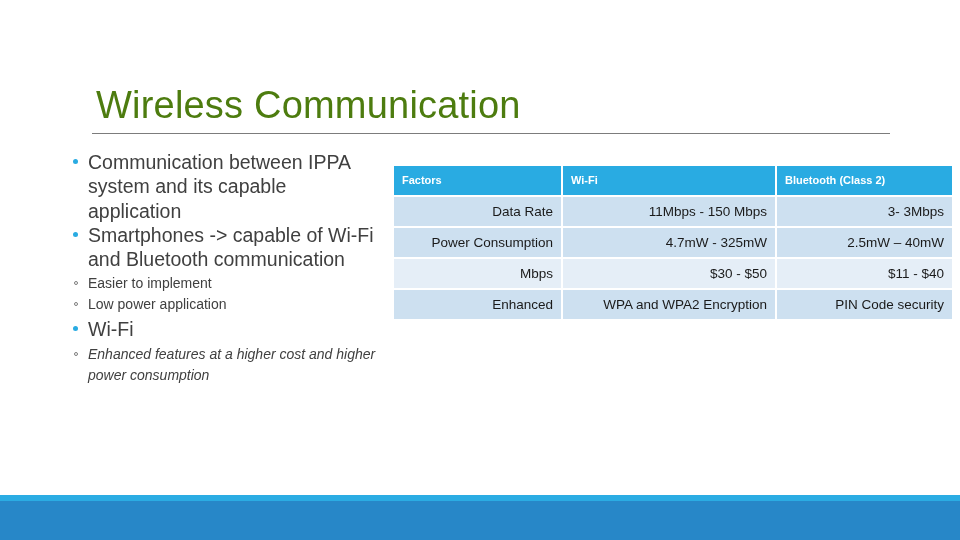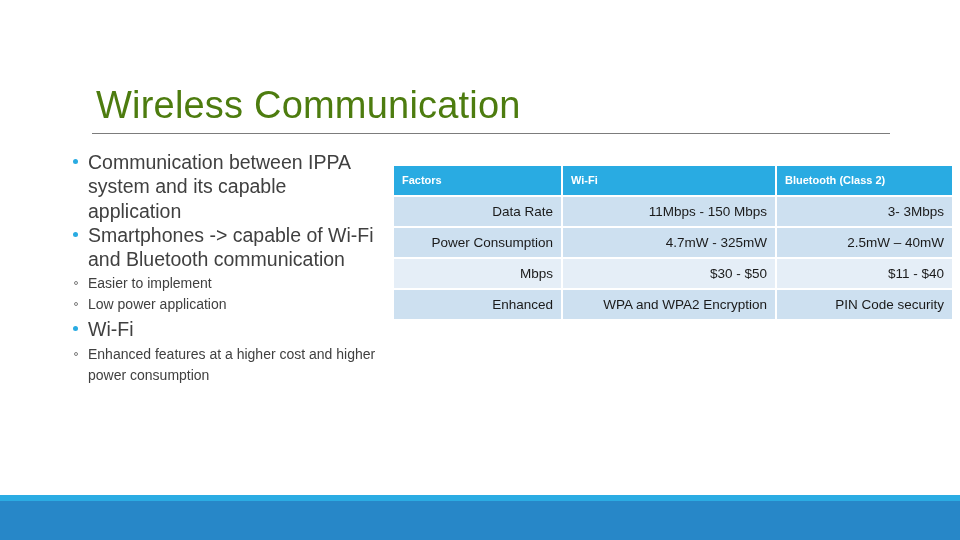--- a/index.html
+++ b/index.html
@@ -87,21 +87,21 @@
     left: 8px;
     top: 8px;
     width: 4px;
     height: 4px;
     border-radius: 50%;
     border: 1px solid #7d7d7d;
     background: transparent;
     box-sizing: border-box;
   }
   .indent-a { margin-left: 20px; }
-  .indent-b { margin-left: 26px; }
+  .indent-b { margin-left: 26px; font-style: italic; }
 
   
   #comparison-table {
     position: absolute;
     left: 392px;
     top: 164px;
     width: 556px;
     border-collapse: separate;
     border-spacing: 2px 2px;
     table-layout: fixed;

